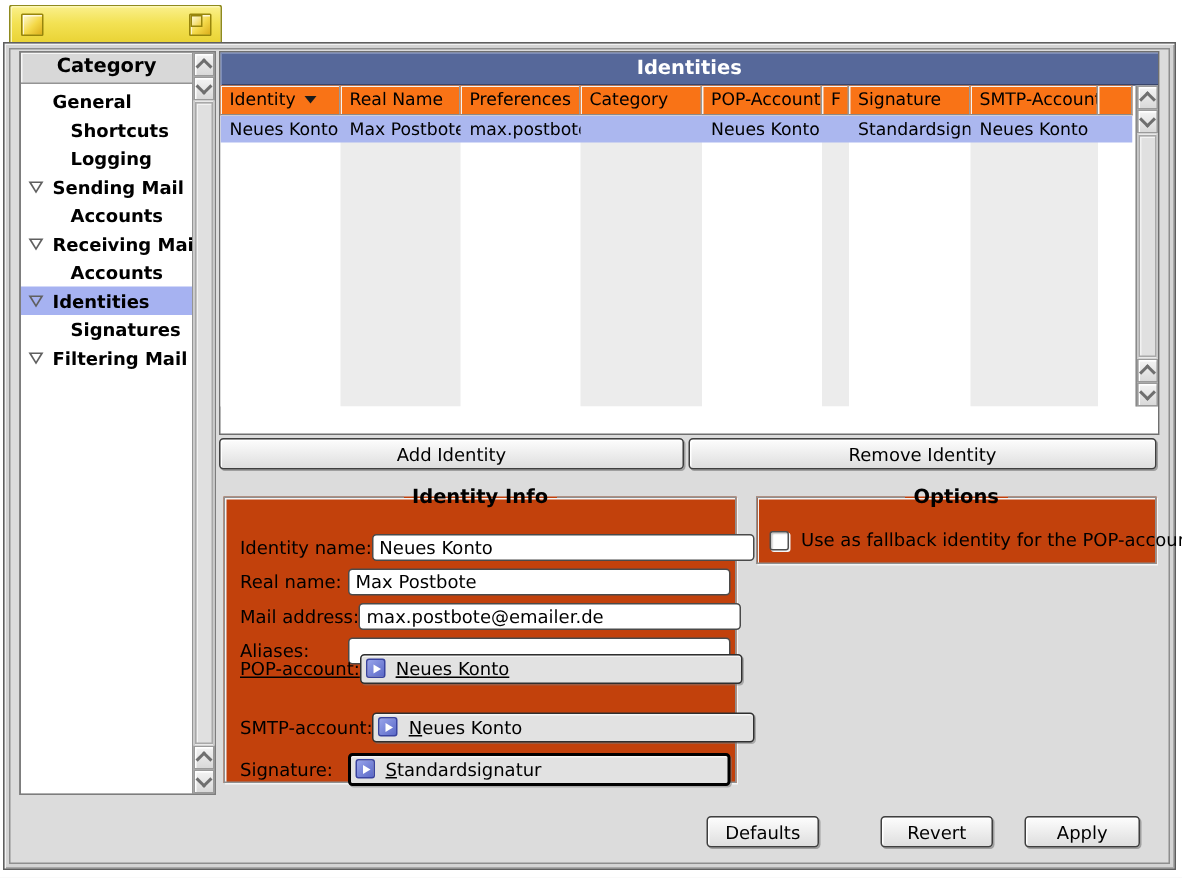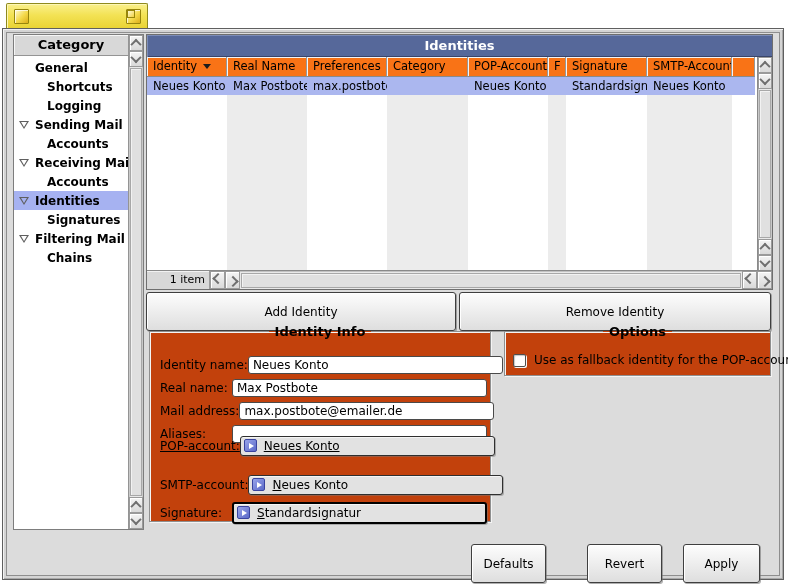--- a/index.html
+++ b/index.html
@@ -83,21 +83,21 @@
        border-top:1px solid #8a8a8a;display:flex;align-items:stretch;}
   .hstatus{flex:0 0 58px;font-size:11px;line-height:17px;text-align:right;padding-right:4px;
        border-right:1px solid #9a9a9a;box-shadow:inset 0 1px 0 #f2f2f2;}
   .hbtn{flex:0 0 13px;border:1px solid #9a9a9a;background:linear-gradient(180deg,#f4f4f4,#d9d9d9);
        box-shadow:inset 1px 1px 0 #fff;display:flex;align-items:center;justify-content:center;}
   .htrack{flex:1;background:#e9e9e9;position:relative;border-top:1px solid #c2c2c2;}
   .htrack .hknob{position:absolute;top:1px;bottom:1px;left:1px;right:1px;background:#e0e0e0;
        border:1px solid #a8a8a8;box-shadow:inset 1px 1px 0 #f2f2f2;}
 
   
-  .pushbtn{position:absolute;height:39px;border:1px solid #3f3f3f;border-radius:3px;
+  .pushbtn{position:absolute;height:21px;border:1px solid #3f3f3f;border-radius:3px;
        background:linear-gradient(180deg,#fdfdfd,#dedede);
        box-shadow:1px 1px 0 rgba(110,110,110,.55),inset 1px 1px 0 #fff;
        font-size:12px;display:flex;align-items:center;justify-content:center;box-sizing:border-box;}
 
   
   fieldset{position:absolute;margin:0;padding:0;border:1px solid #8f8f8f;
        box-shadow:inset 1px 1px 0 #f4f4f4,1px 1px 0 #f4f4f4;background:#c2410c;box-sizing:border-box;}
   legend{margin:0 auto;padding:0 6px;font-weight:bold;font-size:13px;}
   .frow{position:absolute;left:10px;display:flex;align-items:center;height:21px;}
   .flabel{flex:0 0 72px;font-size:12px;white-space:nowrap;}
@@ -163,23 +163,20 @@
                 <span class="tri"></span>
                 <span class="sb-label">Identities</span>
               </div>
               <div class="sb-item ind2">
                 <span class="sb-label">Signatures</span>
               </div>
               <div class="sb-item ind1">
                 <span class="tri"></span>
                 <span class="sb-label">Filtering Mail</span>
               </div>
-              <div class="sb-item ind2">
-                <span class="sb-label">Chains</span>
-              </div>
             </div>
         </div>
         <div class="sbar-v">
           <div class="sc-btn">
               <span class="chev up"></span>
             </div>
           <div class="sc-btn">
               <span class="chev down"></span>
             </div>
           <div class="sc-track">
@@ -250,38 +247,20 @@
           <div class="sc-track">
               <div class="sc-knob"></div>
             </div>
           <div class="sc-btn">
               <span class="chev up"></span>
             </div>
           <div class="sc-btn">
               <span class="chev down"></span>
             </div>
         </div>
-        <div class="hbar">
-          <div class="hstatus">1 item</div>
-          <div class="hbtn">
-              <span class="chev left"></span>
-            </div>
-          <div class="hbtn">
-              <span class="chev right"></span>
-            </div>
-          <div class="htrack">
-              <div class="hknob"></div>
-            </div>
-          <div class="hbtn">
-              <span class="chev left"></span>
-            </div>
-          <div class="hbtn">
-              <span class="chev right"></span>
-            </div>
-        </div>
       </div>
 
       <div class="pushbtn" style="left:139px;top:259px;width:310px;">Add Identity</div>
       <div class="pushbtn" style="left:452px;top:259px;width:312px;">Remove Identity</div>
 
       <fieldset style="left:142px;top:291px;width:342px;height:198px;">
         <legend>Identity Info</legend>
         <div id="id-fields">
             <div class="frow" style="top: 15px;">
               <div class="flabel">Identity name:</div>

